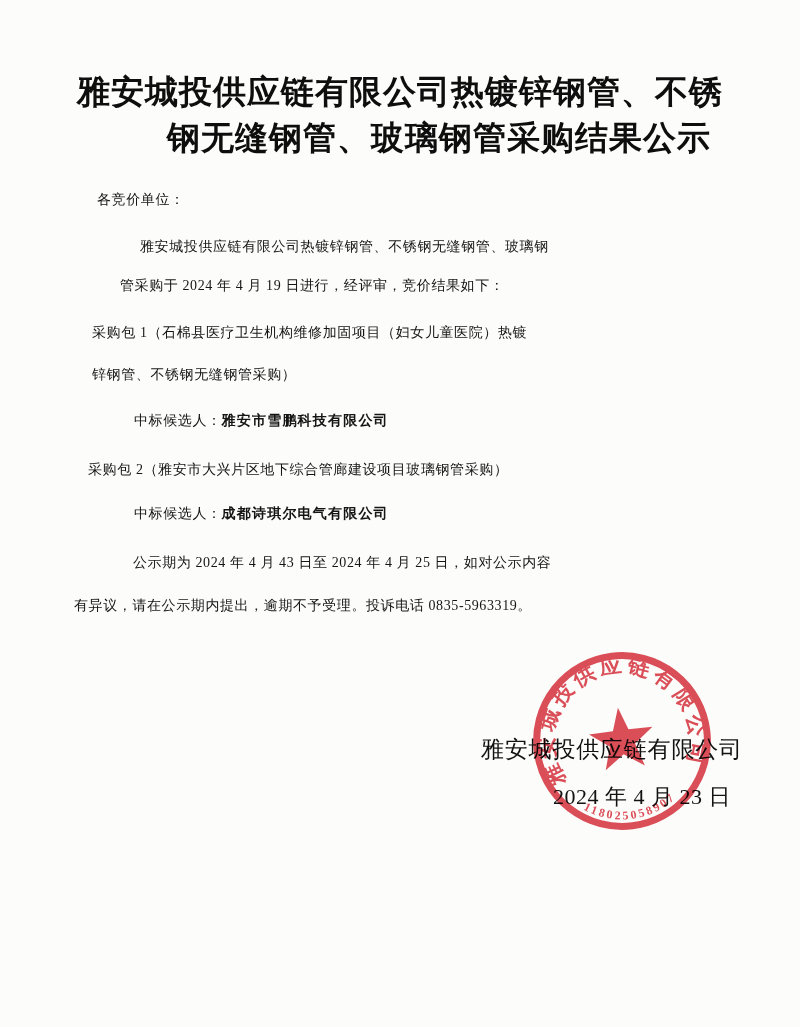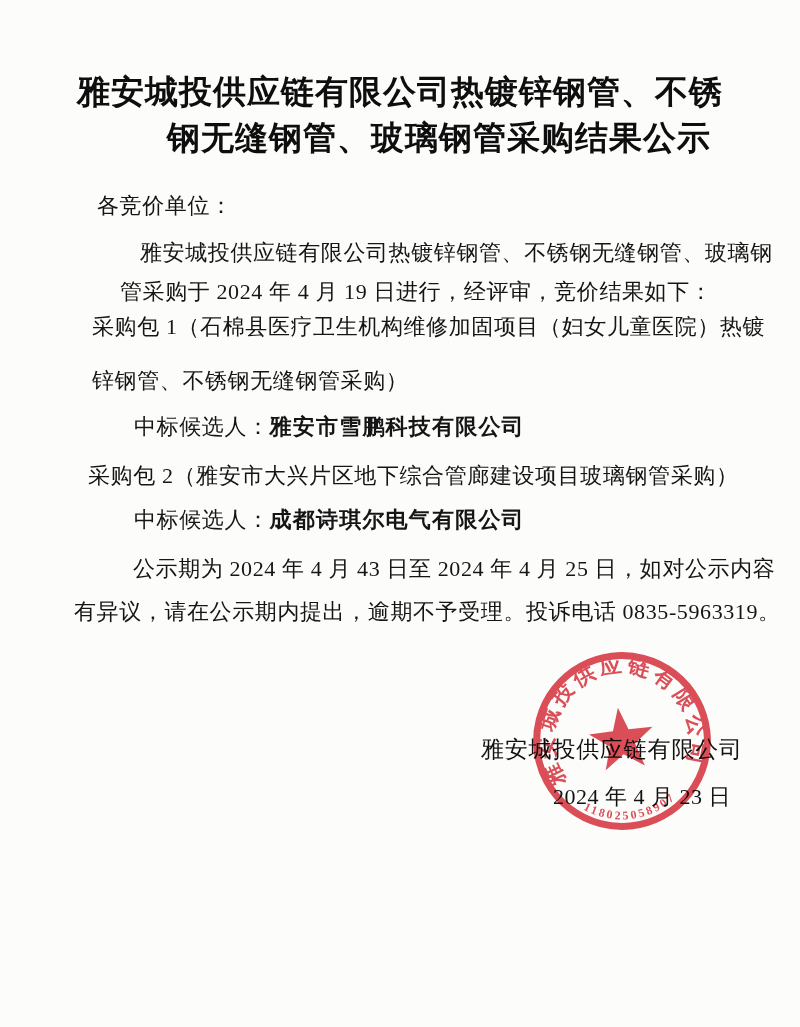--- a/index.html
+++ b/index.html
@@ -7,21 +7,21 @@
     position:relative;
     width:800px;height:1027px;
     background:#fcfcfa;
     overflow:hidden;
     font-family:"Liberation Serif","DejaVu Serif",serif;
     color:#161616;
   }
   .t-line{
     position:absolute;
     white-space:nowrap;
-    font-size:22px;
+    font-size:14px;
     letter-spacing:0.6px;
     color:#151515;
   }
   .title-line{
     position:absolute;
     left:0;width:800px;
     text-align:center;
     font-size:33px;
     font-weight:bold;
     letter-spacing:1px;
@@ -53,21 +53,21 @@
 
   <div class="title-line" style="top:70px;">雅安城投供应链有限公司热镀锌钢管、不锈</div>
   <div class="title-line" style="top:116px;margin-left:39px;">钢无缝钢管、玻璃钢管采购结果公示</div>
 
   <div class="t-line" style="left:97px;top:191px;">各竞价单位：</div>
 
   <div class="t-line" style="left:140px;top:238px;">雅安城投供应链有限公司热镀锌钢管、不锈钢无缝钢管、玻璃钢</div>
 
   <div class="t-line" style="left:92px;top:277px;margin-left:28px;">管采购于 2024 年 4 月 19 日进行，经评审，竞价结果如下：</div>
 
-  <div class="t-line" style="left:92px;top:312px;">采购包 1（石棉县医疗卫生机构维修加固项目（妇女儿童医院）热镀</div>
+  <div class="t-line" style="left:92px;top:324px;">采购包 1（石棉县医疗卫生机构维修加固项目（妇女儿童医院）热镀</div>
 
   <div class="t-line" style="left:92px;top:366px;">锌钢管、不锈钢无缝钢管采购）</div>
 
   <div class="t-line" style="left:134px;top:412px;">
     <span>中标候选人：</span><span class="winner-name">雅安市雪鹏科技有限公司</span>
   </div>
 
   <div class="t-line" style="left:88px;top:461px;">采购包 2（雅安市大兴片区地下综合管廊建设项目玻璃钢管采购）</div>
 
   <div class="t-line" style="left:134px;top:505px;font-family:Liberation Serif, serif;">

